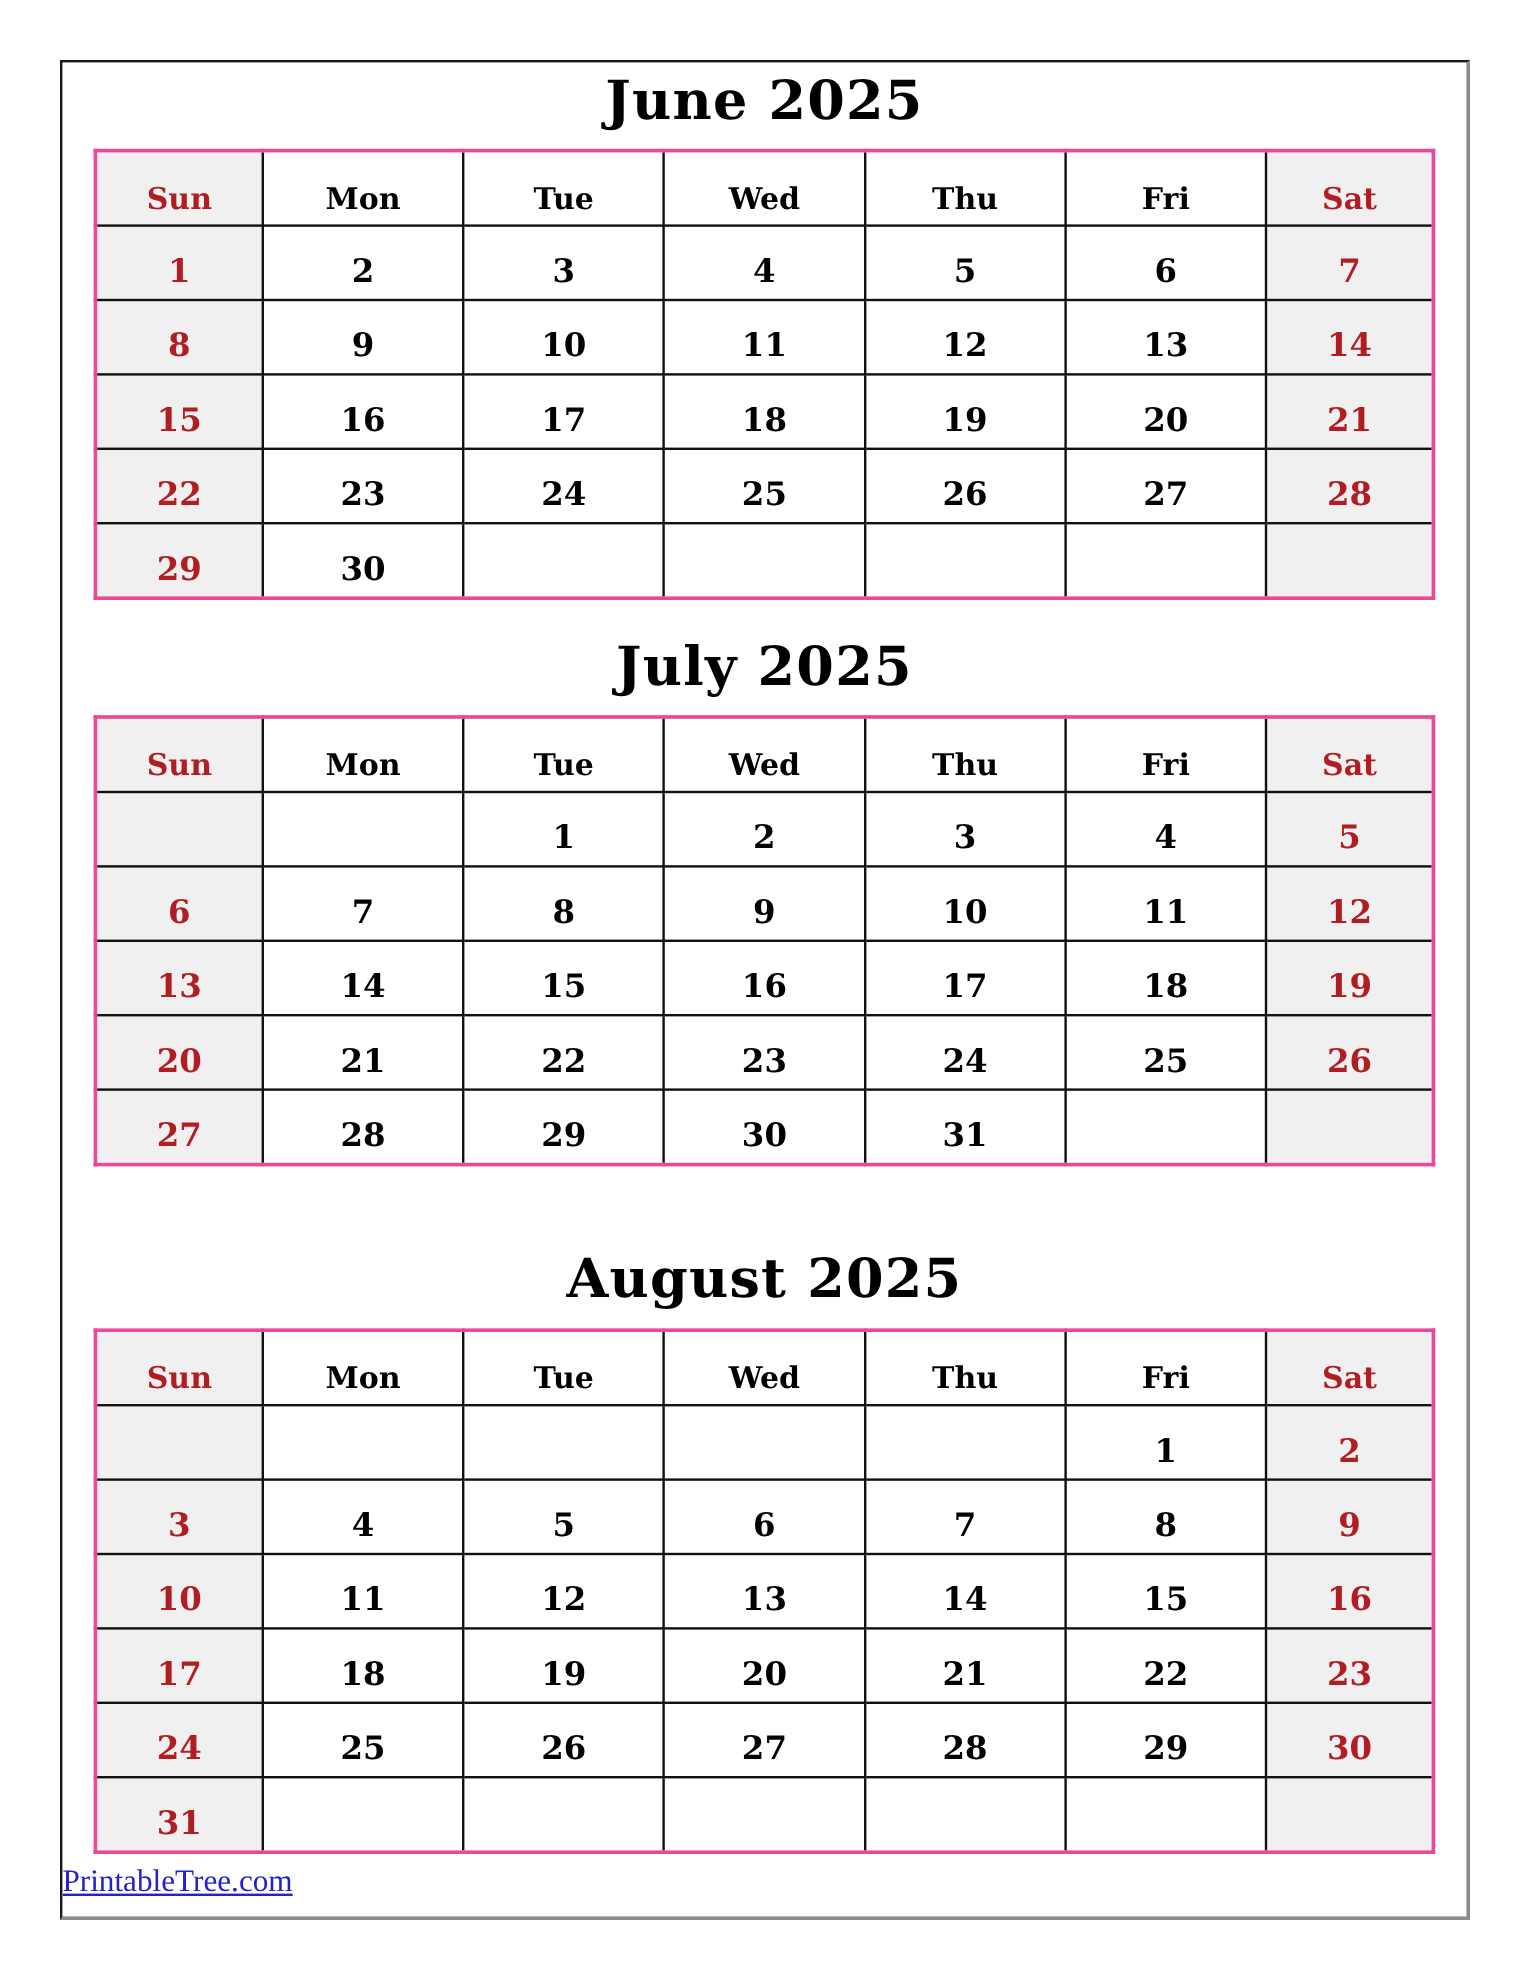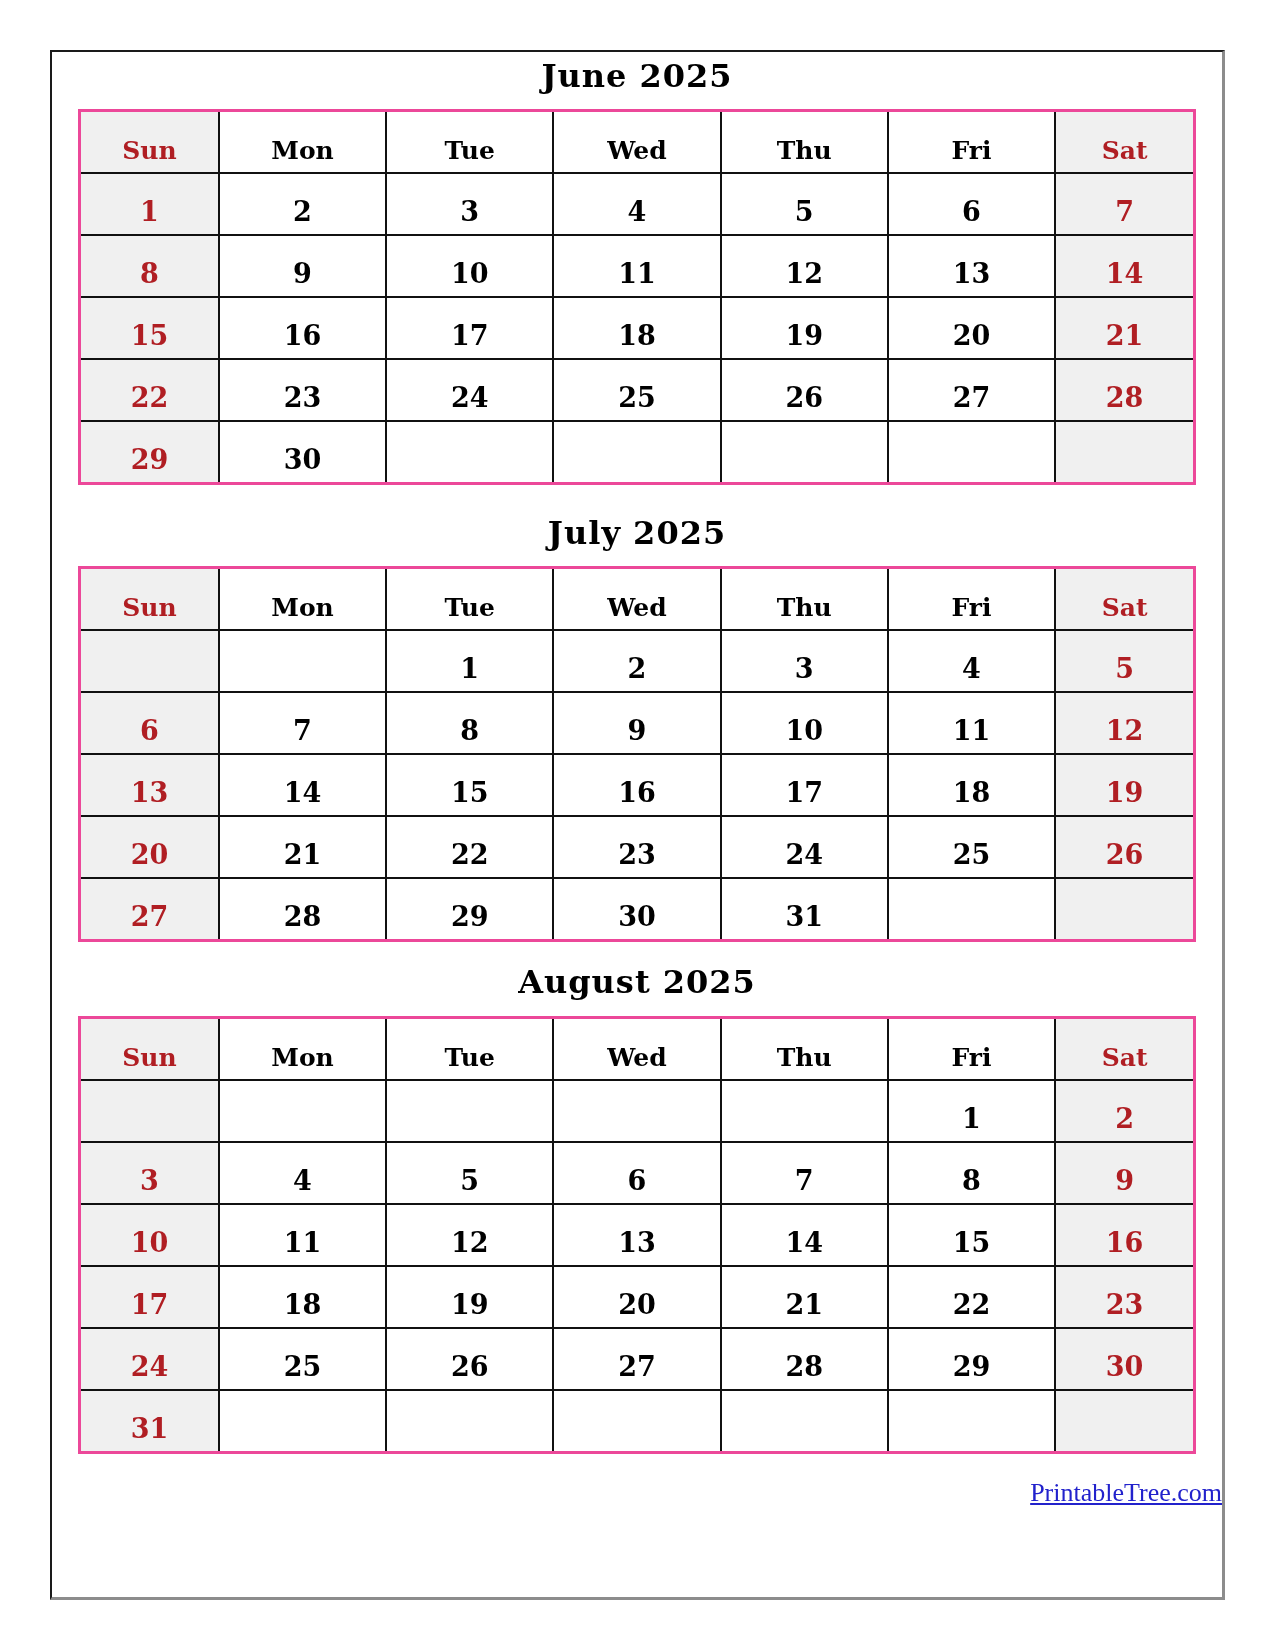--- a/index.html
+++ b/index.html
@@ -22,29 +22,29 @@
     border-top: 2px solid #1a1a1a;
     border-left: 2px solid #1a1a1a;
     border-right: 3px solid #8c8c8c;
     border-bottom: 3px solid #8c8c8c;
     background: #ffffff;
     overflow: hidden;
   }
   .month-title {
     text-align: center;
     font-weight: bold;
-    font-size: 32px;
+    font-size: 45px;
     line-height: 1.15;
     letter-spacing: 1px;
     margin: 0;
     color: #000;
   }
   .m-june  .month-title { margin-top: 6px; }
   .m-july  .month-title { margin-top: 30px; }
-  .m-august .month-title { margin-top: 22px; }
+  .m-august .month-title { margin-top: 68px; }
 
   table.cal {
     border-collapse: collapse;
     table-layout: fixed;
     width: 1118px;
     margin: 14px auto 0 auto;
     border: 3px solid #ec4899;
   }
   .m-august table.cal { margin-top: 16px; }
 
@@ -67,22 +67,22 @@
   table.cal td {
     height: 53px;
     font-size: 27px;
   }
   table.cal .weekend {
     background: var(--weekend-bg, #F0F0F0);
     color: var(--weekend-red, #B01E23);
   }
 
   .footer {
-    text-align: right;
-    margin-top: 24px;
+    text-align: left;
+    margin-top: 8px;
   }
   .site-link {
     font-family: "Liberation Serif", serif;
     font-size: 26px;
     color: var(--link-blue, #2222CC);
     text-decoration: underline;
     cursor: pointer;
   }
 </style>
 </head>

